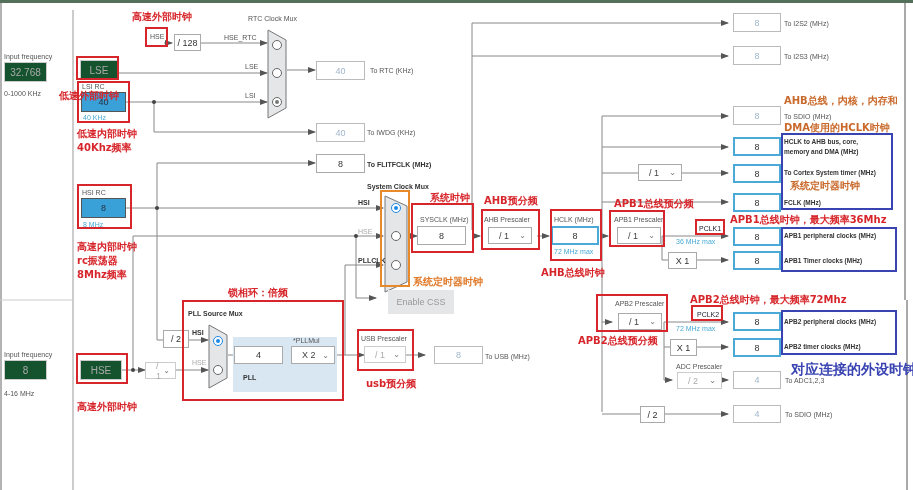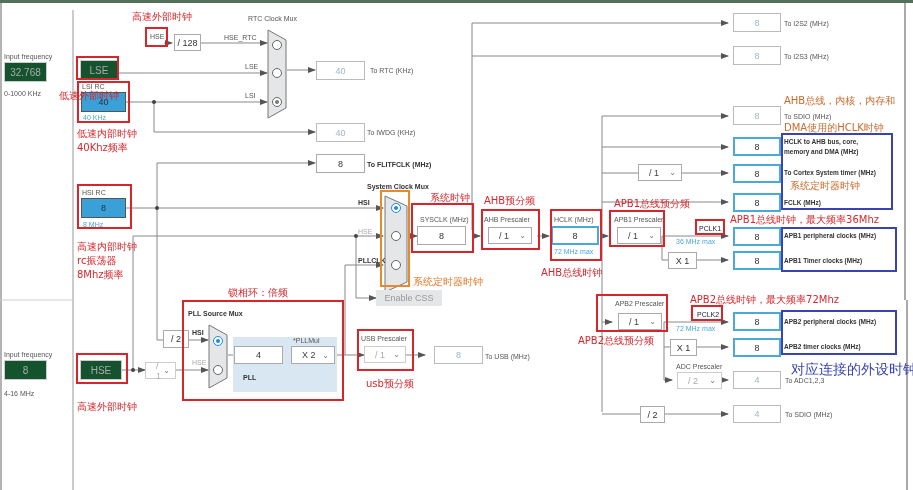--- a/index.html
+++ b/index.html
@@ -15,21 +15,21 @@
     .box-dim { color: #9fb6c9; border-color: #bbb; }
     .box-blue { border: 2px solid #4aa9d6; }
     .box-grey { background: #14532d; color: #aaa; border-color: #ccc; font-size: 10px; }
     .osc { position: absolute; background: #3aa0d8; border: 1px solid #555; display: flex; align-items: center; justify-content: center; font-size: 9px; color: #234; }
     .sel { position: absolute; border: 1px solid #aaa; background: #fff; font-size: 9px; color: #444; display: flex; align-items: center; justify-content: space-between; padding: 0 5px 0 10px; }
     .sel-dim { color: #aaa; border-color: #ccc; }
     .chev { font-size: 8px; color: #777; }
     .red { position: absolute; border: 2px solid #d7262b; }
     .orange { position: absolute; border: 2px solid #e8892c; }
     .blue { position: absolute; border: 2px solid #3944b2; }
-    .ann { position: absolute; font-weight: normal; white-space: nowrap; font-family: "DejaVu Sans", sans-serif; }
+    .ann { position: absolute; font-weight: bold; white-space: nowrap; font-family: "DejaVu Sans", sans-serif; }
     .ann-red { color: #d7262b; font-size: 10px; }
     .ann-orange { color: #e07a2a; font-size: 10px; }
     .ann-brown { color: #c96a2c; font-size: 10px; }
     .ann-blue { color: #3944b2; font-size: 14px; }
     .desc { position: absolute; font-size: 6.5px; font-weight: bold; color: #333; white-space: nowrap; line-height: 10px; }
     .radio { position: absolute; width: 10px; height: 10px; border-radius: 50%; border: 1px solid #666; background: #fff; }
     .radio.on::after { content: ""; position: absolute; left: 2px; top: 2px; width: 4px; height: 4px; border-radius: 50%; background: #1e88e5; }
     .radio.on { border-color: #1e88e5; }
     .radio.on-grey::after { content: ""; position: absolute; left: 2px; top: 2px; width: 4px; height: 4px; border-radius: 50%; background: #777; }
     .pll-bg { position: absolute; background: #d9e7f2; }
@@ -161,21 +161,21 @@
 <div class="box" style="left:316px;top:154px;width:49px;height:19px;">8</div>
 <div class="t t-bold" style="left:367px;top:161px;">To FLITFCLK (MHz)</div>
 
 <div class="t t-bold" style="left:367px;top:183px;">System Clock Mux</div>
 <div class="t t-bold" style="left:358px;top:199px;">HSI</div>
 <div class="t t-dim" style="left:358px;top:228px;">HSE</div>
 <div class="t t-bold" style="left:358px;top:257px;">PLLCLK</div>
 <div class="radio on" style="left:391px;top:203px;"></div>
 <div class="radio" style="left:391px;top:231px;"></div>
 <div class="radio" style="left:391px;top:260px;"></div>
-<div class="css-btn" style="left:376px;top:290px;width:66px;height:16px;">Enable CSS</div>
+<div class="css-btn" style="left:388px;top:290px;width:66px;height:24px;">Enable CSS</div>
 
 <div class="t" style="left:420px;top:216px;">SYSCLK (MHz)</div>
 <div class="box" style="left:417px;top:226px;width:49px;height:19px;">8</div>
 
 <div class="t" style="left:484px;top:216px;">AHB Prescaler</div>
 <div class="sel" style="left:488px;top:227px;width:44px;height:17px;">
     <span>/ 1</span>
     <span class="chev">⌄</span>
   </div>
 

